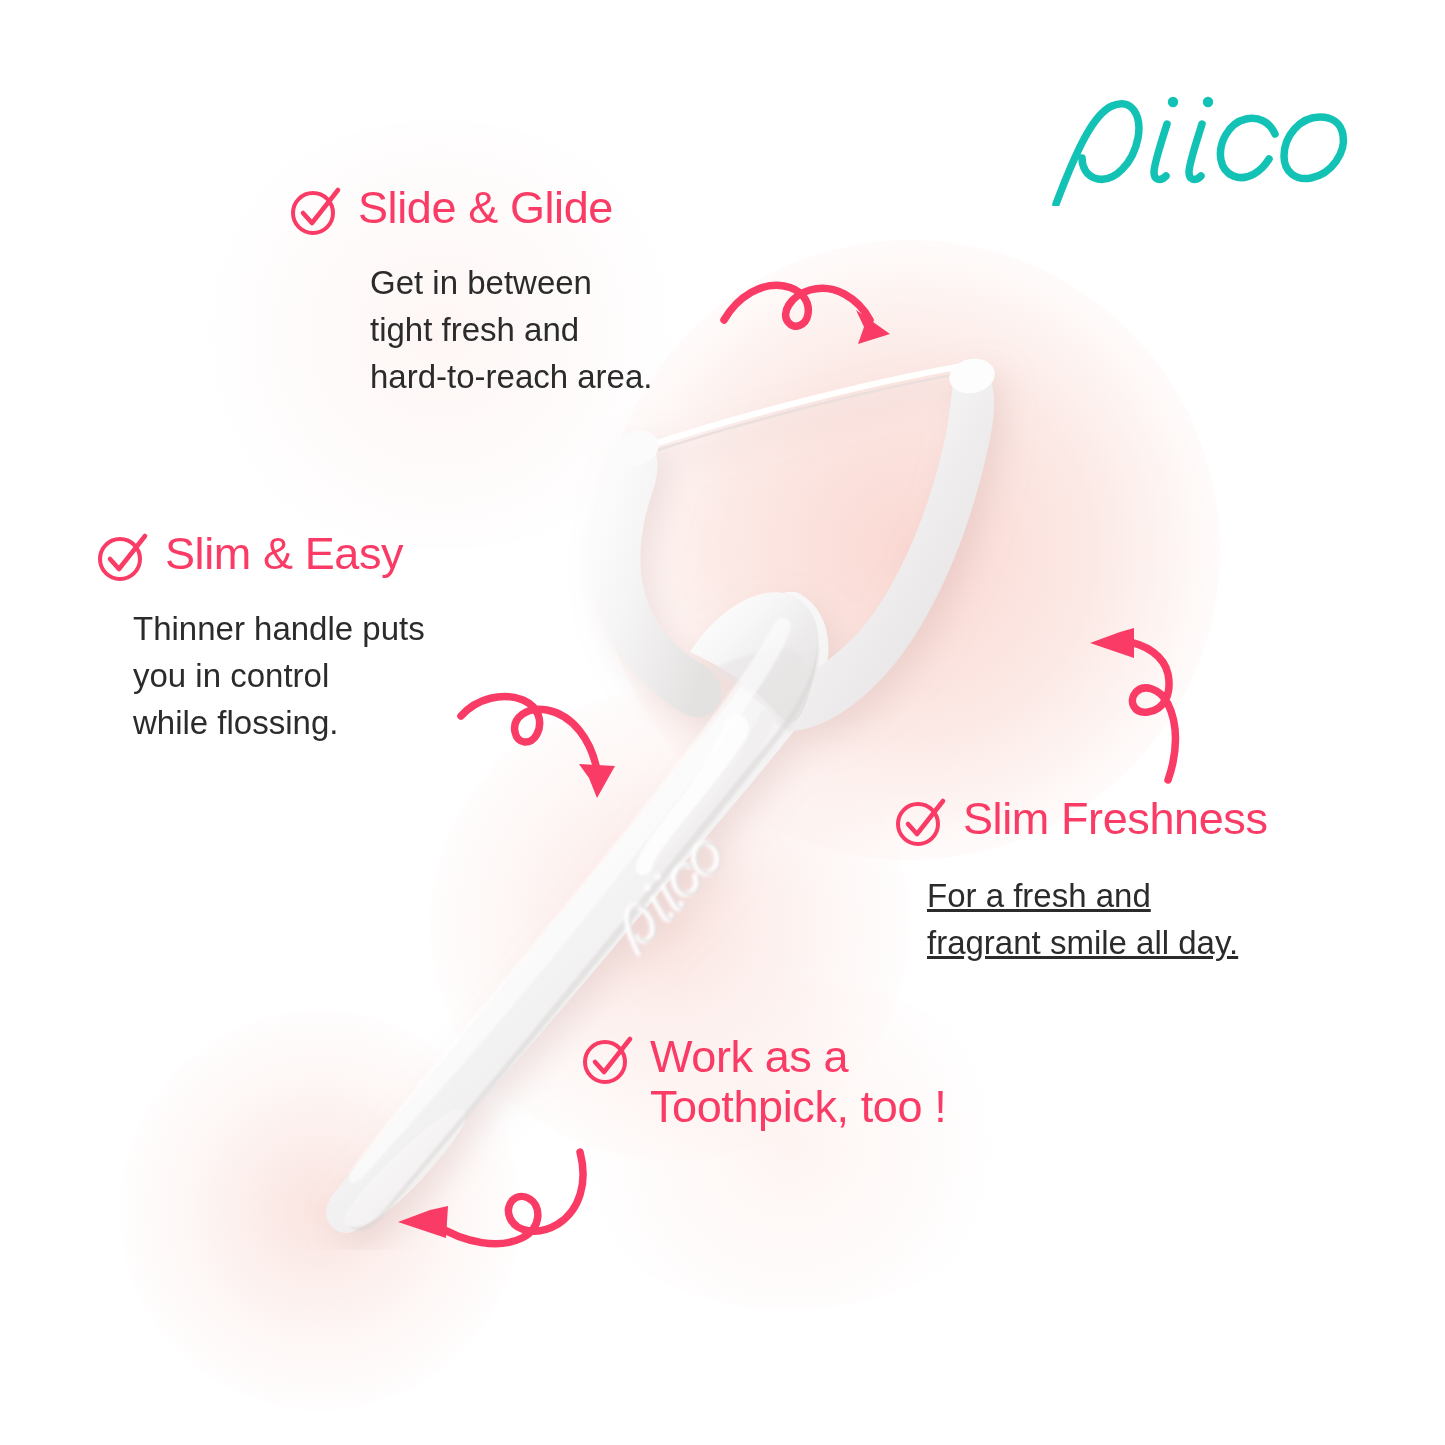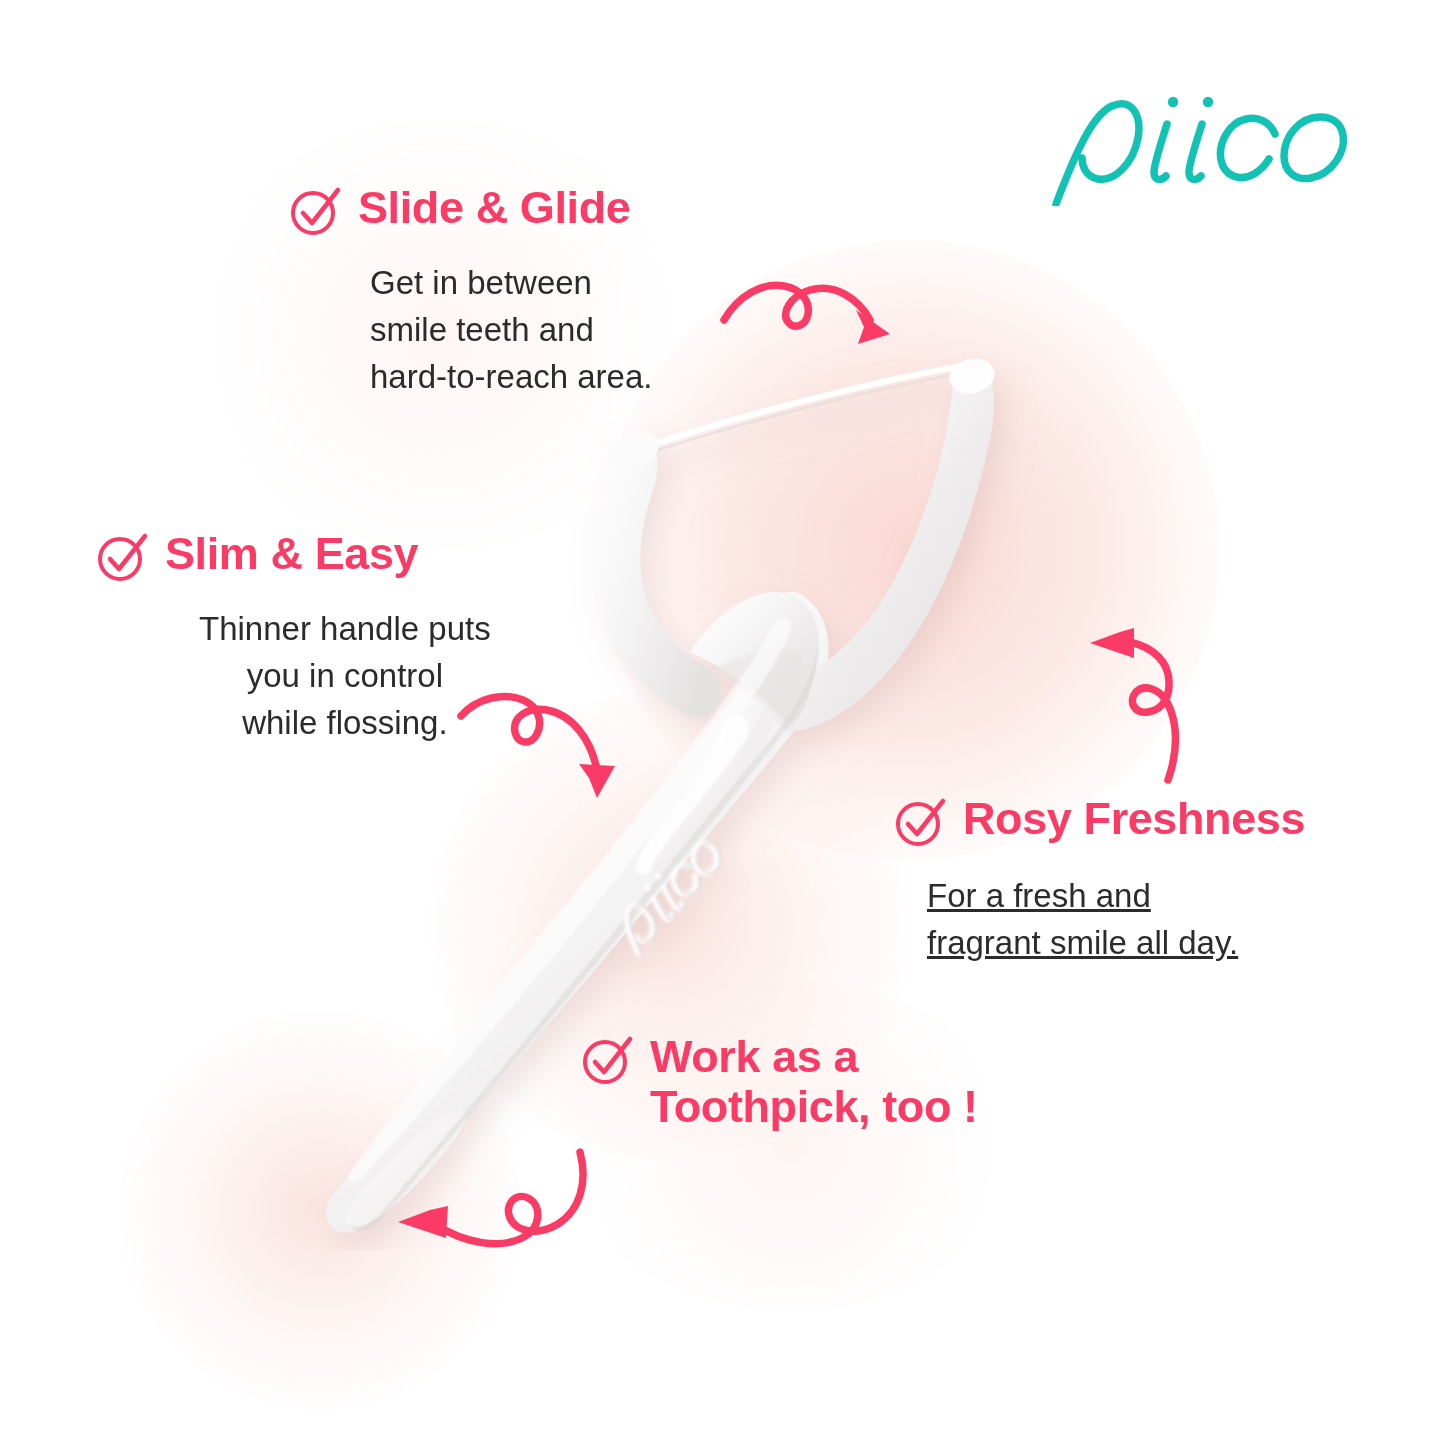--- a/index.html
+++ b/index.html
@@ -88,41 +88,41 @@
     align-items: flex-start;
   }
   .check-icon {
     flex: 0 0 auto;
     width: 56px; height: 56px;
     margin-right: 14px;
   }
   .feature-title {
     color: #f93b65;
     font-size: 45px;
-    font-weight: bold;
+    font-weight: normal;
     line-height: 1.12;
     letter-spacing: -0.4px;
     white-space: pre-line;
     margin: 0;
     padding-top: 1px;
   }
   .feature-body {
     color: #2b2b2b;
     font-size: 33px;
     line-height: 1.42;
     white-space: pre-line;
     margin: 0;
   }
 
   
   #feat-slide           { left: 288px; top: 182px; }
   #feat-slide .feature-body   { margin-left: 82px; margin-top: 22px; }
 
   #feat-slim            { left: 95px;  top: 528px; }
-  #feat-slim .feature-body    { margin-left: 104px; margin-top: 22px; text-align: center; }
+  #feat-slim .feature-body    { margin-left: 38px; margin-top: 22px; }
 
   #feat-rosy            { left: 893px; top: 793px; }
   #feat-rosy .feature-body    { margin-left: 34px; margin-top: 24px; text-decoration: underline; }
 
   #feat-pick            { left: 580px; top: 1031px; }
   #feat-pick .feature-body    { margin-left: 82px; margin-top: 24px; }
 
   
   .arrow { position: absolute; pointer-events: none; }
   #arrow-slide { left: 718px;  top: 272px;  width: 200px; height: 100px; }
@@ -355,21 +355,21 @@
 
   <div class="feature" id="feat-slide">
     <div class="feature-head">
       <svg class="check-icon" viewBox="0 0 56 56">
         <circle cx="25" cy="31" r="20" fill="none" stroke="#f93b65" stroke-width="4"></circle>
         <path d="M15 31 L 24 41 L 50 8" fill="none" stroke="#f93b65" stroke-width="4.6" stroke-linecap="round" stroke-linejoin="round"></path>
       </svg>
       <h2 class="feature-title">Slide &amp; Glide</h2>
     </div>
     <p class="feature-body">Get in between
-smile teeth and
+tight fresh and
 hard-to-reach area.</p>
   </div>
 
   <div class="feature" id="feat-slim">
     <div class="feature-head">
       <svg class="check-icon" viewBox="0 0 56 56">
         <circle cx="25" cy="31" r="20" fill="none" stroke="#f93b65" stroke-width="4"></circle>
         <path d="M15 31 L 24 41 L 50 8" fill="none" stroke="#f93b65" stroke-width="4.6" stroke-linecap="round" stroke-linejoin="round"></path>
       </svg>
       <h2 class="feature-title">Slim &amp; Easy</h2>
@@ -378,21 +378,21 @@
 you in control
 while flossing.</p>
   </div>
 
   <div class="feature" id="feat-rosy">
     <div class="feature-head">
       <svg class="check-icon" viewBox="0 0 56 56">
         <circle cx="25" cy="31" r="20" fill="none" stroke="#f93b65" stroke-width="4"></circle>
         <path d="M15 31 L 24 41 L 50 8" fill="none" stroke="#f93b65" stroke-width="4.6" stroke-linecap="round" stroke-linejoin="round"></path>
       </svg>
-      <h2 class="feature-title">Rosy Freshness</h2>
+      <h2 class="feature-title">Slim Freshness</h2>
     </div>
     <p class="feature-body">For a fresh and
 fragrant smile all day.</p>
   </div>
 
   <div class="feature" id="feat-pick">
     <div class="feature-head">
       <svg class="check-icon" viewBox="0 0 56 56">
         <circle cx="25" cy="31" r="20" fill="none" stroke="#f93b65" stroke-width="4"></circle>
         <path d="M15 31 L 24 41 L 50 8" fill="none" stroke="#f93b65" stroke-width="4.6" stroke-linecap="round" stroke-linejoin="round"></path>

